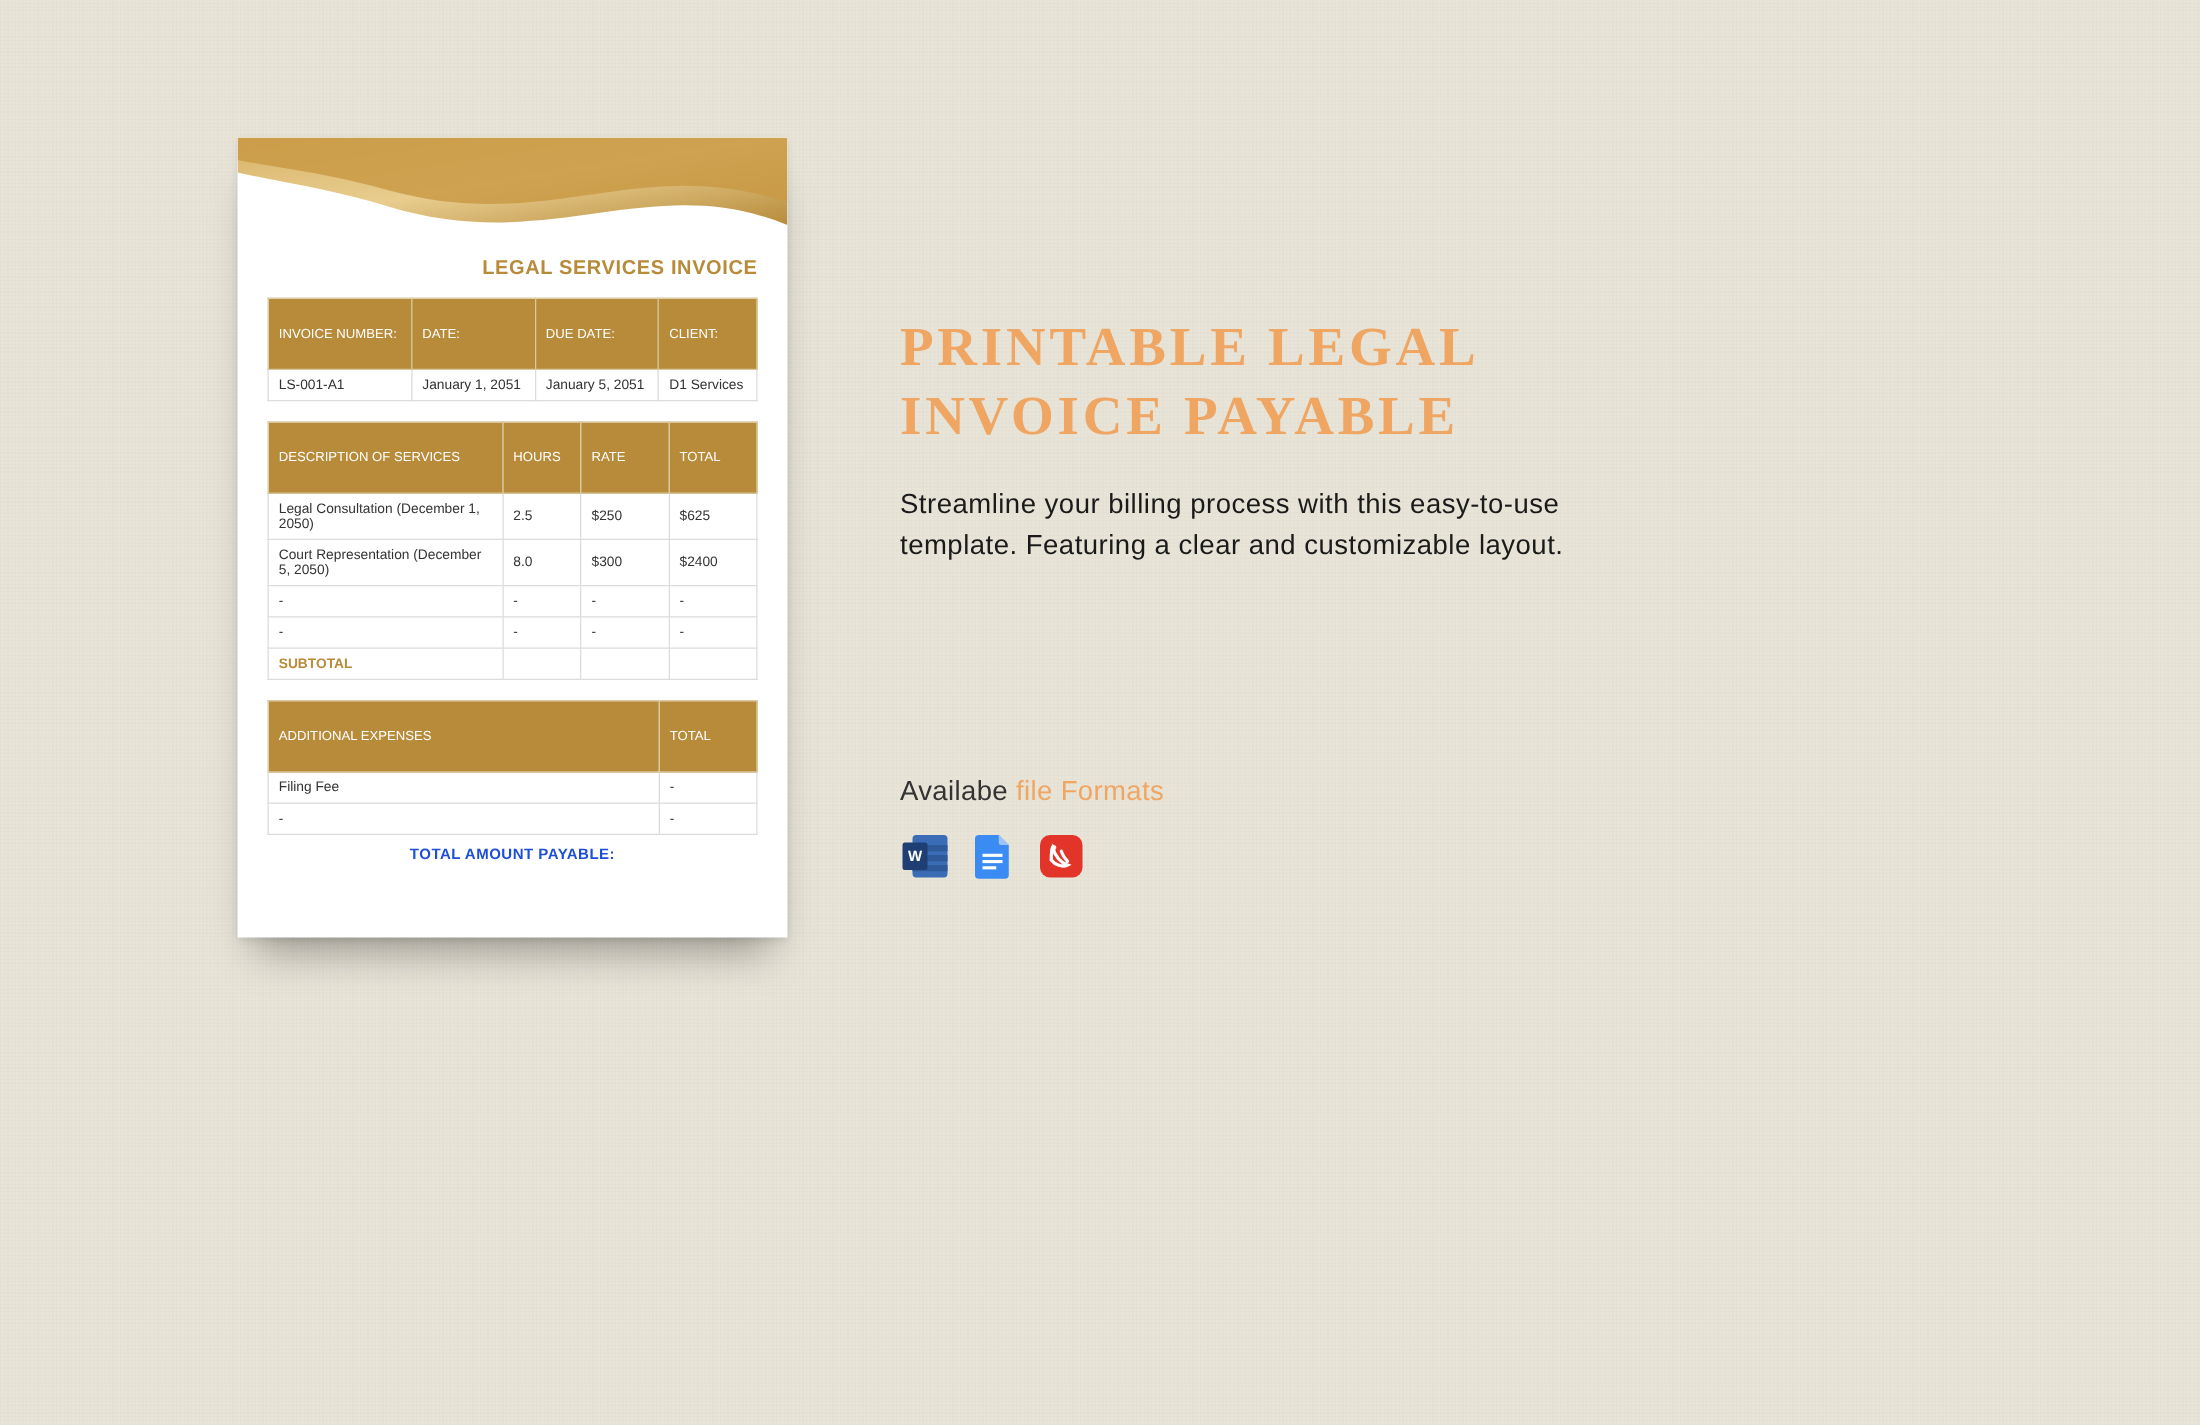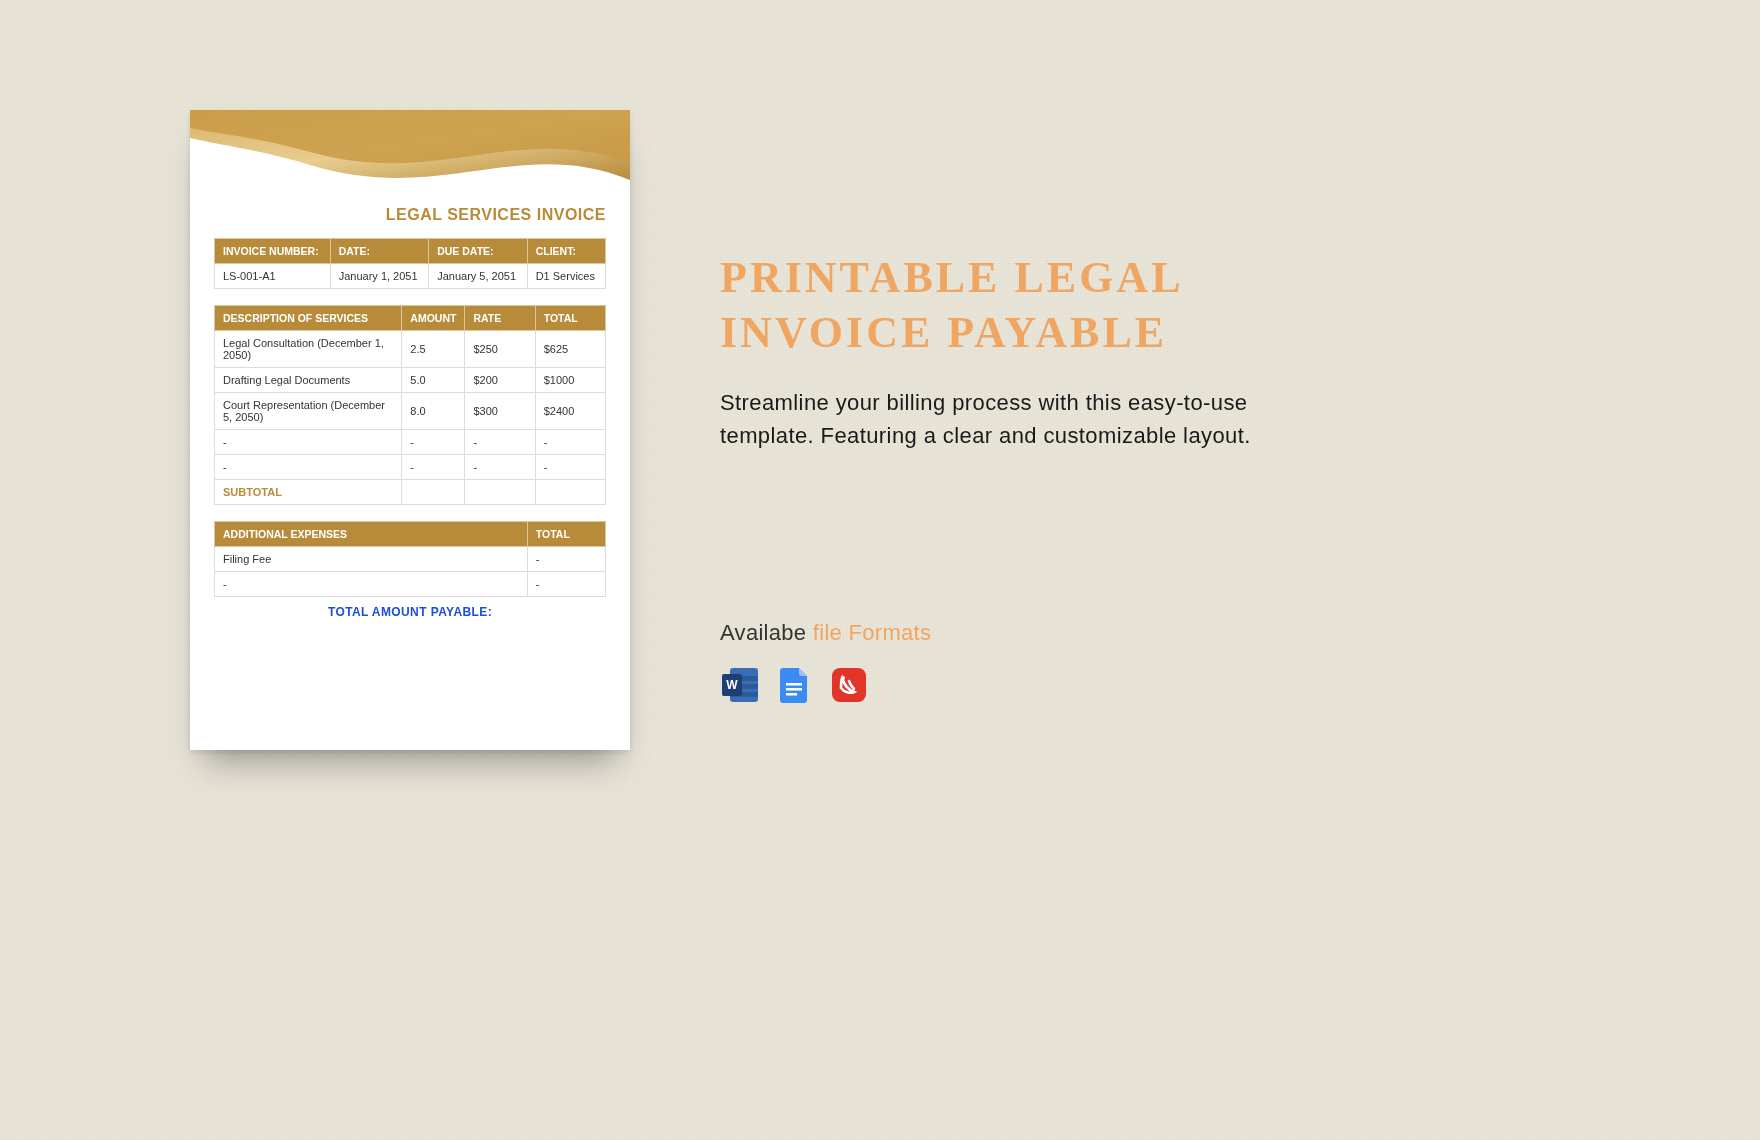--- a/index.html
+++ b/index.html
@@ -48,22 +48,22 @@
   table.inv {
     width: 100%;
     border-collapse: collapse;
     font-size: 11px;
     color: #333;
   }
   table.inv th {
     background: #b78b3a;
     color: #fff;
     text-align: left;
-    padding: 6px 8px;
-    font-weight: 700;
+    padding: 22px 8px;
+    font-weight: 400;
     border: 1px solid #d9c79f;
     font-size: 10.5px;
   }
   table.inv td {
     border: 1px solid #dcdcdc;
     padding: 6px 8px;
     font-size: 11px;
   }
   .subtotal-row td {
     color: #b78b3a;
@@ -161,35 +161,29 @@
     <table class="inv">
       <colgroup>
           <col style="width:48%">
           <col style="width:16%">
           <col style="width:18%">
           <col style="width:18%">
         </colgroup>
       <tbody>
           <tr>
         <th>DESCRIPTION OF SERVICES</th>
-        <th>AMOUNT</th>
+        <th>HOURS</th>
         <th>RATE</th>
         <th>TOTAL</th>
       </tr>
       <tr>
             <td>Legal Consultation (December 1, 2050)</td>
             <td>2.5</td>
             <td>$250</td>
             <td>$625</td>
-          </tr>
-      <tr>
-            <td>Drafting Legal Documents</td>
-            <td>5.0</td>
-            <td>$200</td>
-            <td>$1000</td>
           </tr>
       <tr>
             <td>Court Representation (December 5, 2050)</td>
             <td>8.0</td>
             <td>$300</td>
             <td>$2400</td>
           </tr>
       <tr>
             <td>-</td>
             <td>-</td>

